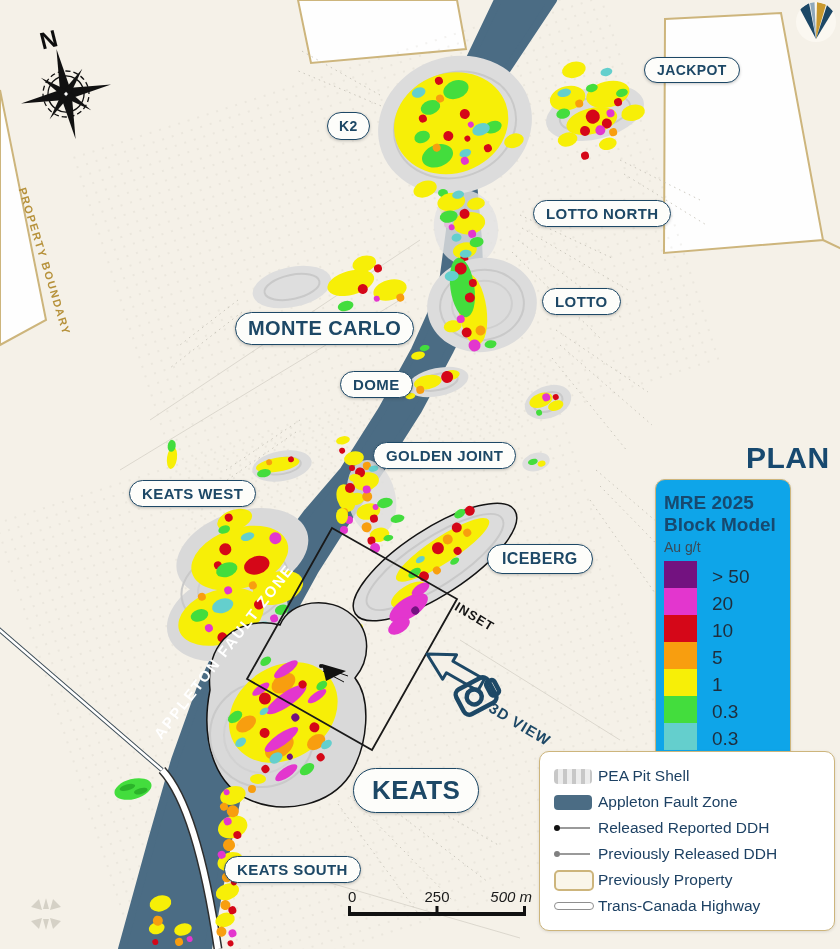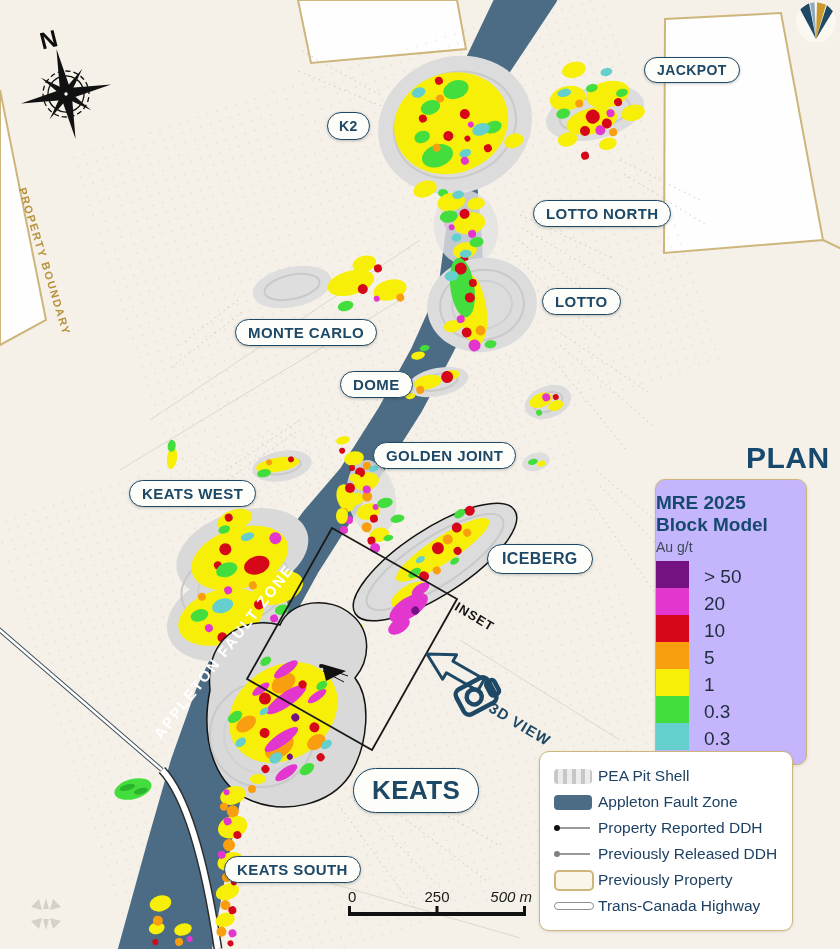--- a/index.html
+++ b/index.html
@@ -21,21 +21,21 @@
     letter-spacing:.4px;
     padding:4px 12px;
     font-size:14px;
     white-space:nowrap;
     box-shadow:0 1px 3px rgba(40,40,40,.25);
   }
   .pos-jackpot{left:644px;top:57px;}
   .pos-k2{left:327px;top:112px;padding:5px 11px;}
   .pos-lotto-north{left:533px;top:200px;font-size:15px;}
   .pos-lotto{left:542px;top:288px;font-size:15px;}
-  .pos-monte-carlo{left:235px;top:319px;font-size:15px;}
+  .pos-monte-carlo{left:235px;top:312px;font-size:20px;}
   .pos-dome{left:340px;top:371px;font-size:15px;}
   .pos-golden-joint{left:373px;top:442px;font-size:15px;}
   .pos-keats-west{left:129px;top:480px;font-size:15px;}
   .pos-iceberg{left:487px;top:544px;font-size:16px;padding:5px 14px;}
   .pos-keats{left:353px;top:768px;font-size:26px;padding:6px 18px;border-radius:24px;}
   .pos-keats-south{left:224px;top:856px;font-size:15px;}
 
   
   .prop-boundary{
     position:absolute;left:28px;top:186px;
@@ -62,34 +62,34 @@
     color:#0d0d0d;font-size:24px;font-weight:bold;
     transform:rotate(-14deg);
   }
   .plan-title{
     position:absolute;left:737px;top:441px;
     color:#17496f;font-size:30px;font-weight:bold;letter-spacing:.5px;margin-left:9px;
   }
 
   
   .mre-legend{
-    position:absolute;left:655px;top:479px;width:152px;
-    background:#c4b5fd;border:1.6px solid #cdb57c;border-radius:10px;
-    padding:12px 14px 14px 0;box-sizing:border-box;
+    position:absolute;left:655px;top:479px;width:136px;
+    background:#0ea5e9;border:1.6px solid #cdb57c;border-radius:10px;
+    padding:12px 14px 14px 8px;box-sizing:border-box;
     box-shadow:0 1px 3px rgba(60,60,60,.15);
   }
   .mre-title{color:#17496f;font-size:19px;font-weight:bold;line-height:1.18;}
   .mre-unit{color:#3a4a57;font-size:14px;margin:2px 0 6px 0;}
   .mre-row{display:flex;align-items:flex-end;height:27px;}
   .mre-swatch{width:33px;height:27px;flex:0 0 33px;}
   .mre-value{color:#1f2e3d;font-size:19px;padding-left:15px;}
 
   
   .map-legend{
-    position:absolute;left:539px;top:751px;width:254px;
+    position:absolute;left:539px;top:751px;width:296px;
     background:#ffffff;border:1.6px solid #cdb57c;border-radius:10px;
     padding:11px 12px 11px 14px;box-sizing:border-box;
     box-shadow:0 1px 3px rgba(60,60,60,.15);
   }
   .ml-row{display:flex;align-items:center;height:26px;}
   .ml-swatch{width:44px;flex:0 0 44px;display:flex;align-items:center;}
   .ml-label{color:#1d4163;font-size:15.5px;}
   .sw-pit{width:38px;height:15px;border-radius:4px;
     background:repeating-linear-gradient(90deg,#c7c7c7 0 4px,#ececec 4px 9px);
     filter:blur(.6px);}
@@ -637,21 +637,21 @@
         </div>
       <div class="ml-label">Appleton Fault Zone</div>
     </div>
     <div class="ml-row">
       <div class="ml-swatch">
           <div class="sw-line">
             <div class="sw-dot-black"></div>
             <div class="sw-trace"></div>
           </div>
         </div>
-      <div class="ml-label">Property Reported DDH</div>
+      <div class="ml-label">Released Reported DDH</div>
     </div>
     <div class="ml-row">
       <div class="ml-swatch">
           <div class="sw-line">
             <div class="sw-dot-gray"></div>
             <div class="sw-trace"></div>
           </div>
         </div>
       <div class="ml-label">Previously Released DDH</div>
     </div>

